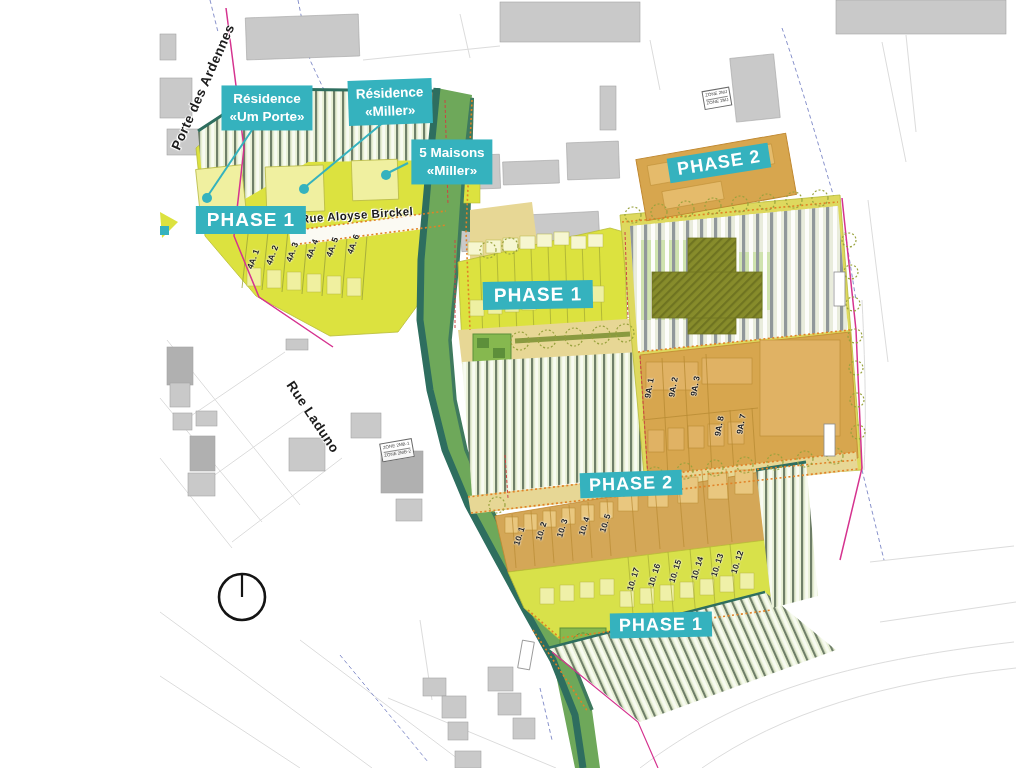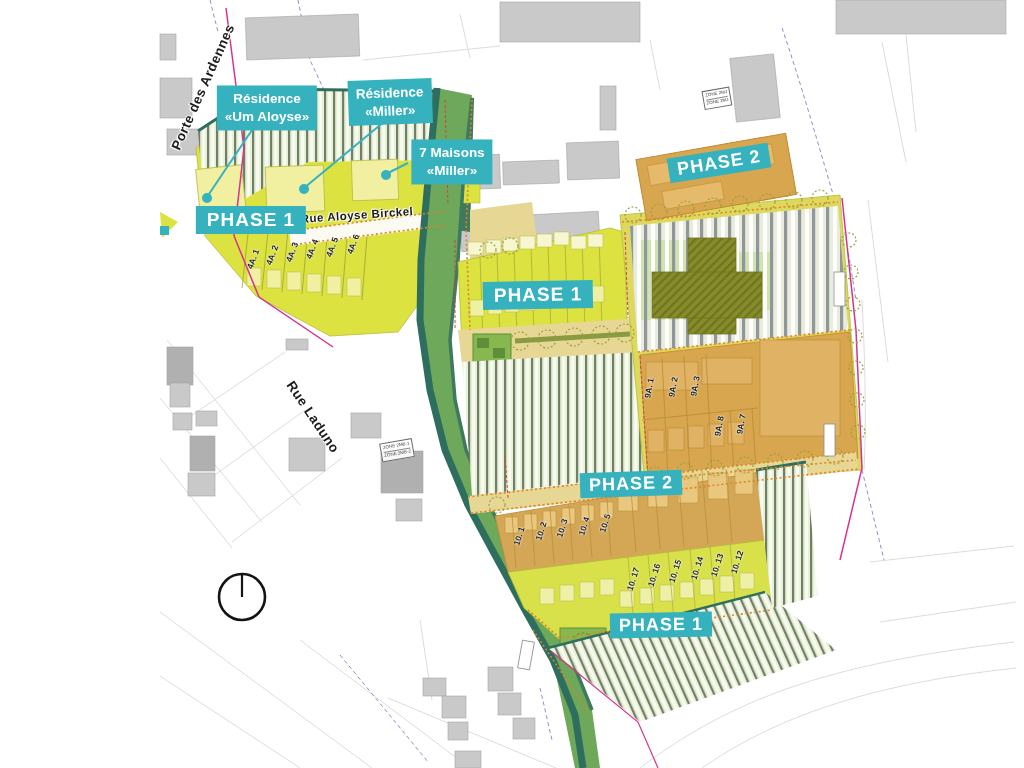--- a/index.html
+++ b/index.html
@@ -386,28 +386,28 @@
 </svg>
 
 <div>
 
   <div class="abs street big" style="left:203px;top:87px;--r:-66deg">Porte des Ardennes</div>
   <div class="abs street mid" style="left:357px;top:215px;--r:-4deg">Rue Aloyse Birckel</div>
   <div class="abs street big" style="left:313px;top:417px;--r:56deg">Rue Laduno</div>
 
   <div class="abs callout" style="left:267px;top:108px">
     <div>Résidence</div>
-    <div>«Um Aloyse»</div>
+    <div>«Um Porte»</div>
   </div>
   <div class="abs callout" style="left:390px;top:102px;--r:-2deg">
     <div>Résidence</div>
     <div>«Miller»</div>
   </div>
   <div class="abs callout" style="left:452px;top:162px">
-    <div>7 Maisons</div>
+    <div>5 Maisons</div>
     <div>«Miller»</div>
   </div>
 
   <div class="abs badge" style="left:251px;top:220px">PHASE 1</div>
   <div class="abs badge" style="left:538px;top:295px;--r:-1deg">PHASE 1</div>
   <div class="abs badge sm" style="left:661px;top:625px;--r:-1deg">PHASE 1</div>
   <div class="abs badge sm" style="left:719px;top:163px;--r:-9deg">PHASE 2</div>
   <div class="abs badge sm" style="left:631px;top:484px;--r:-2deg">PHASE 2</div>
 
   <div class="abs lot" style="left:253px;top:259px;--r:-70deg">4A. 1</div>

